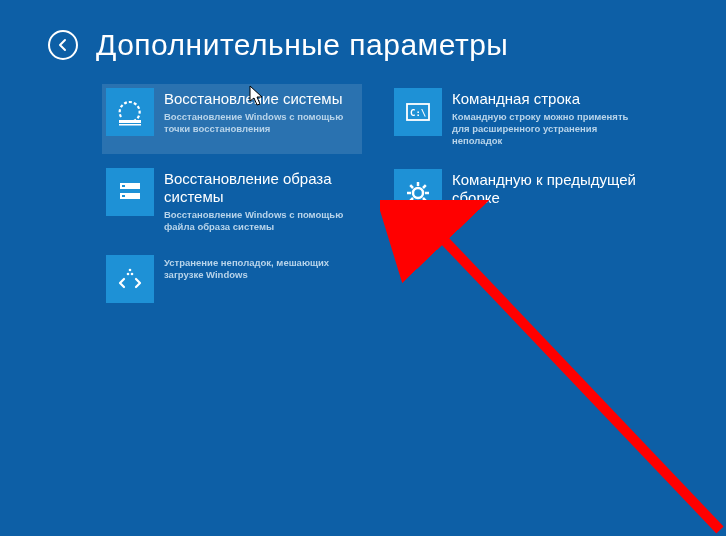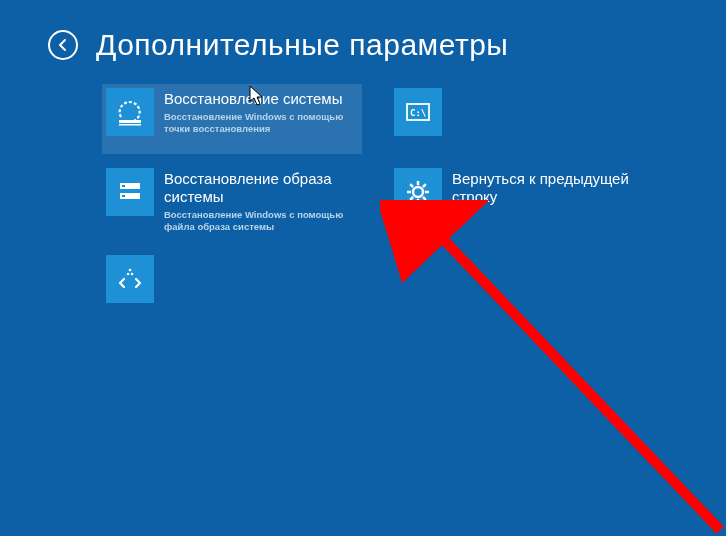--- a/index.html
+++ b/index.html
@@ -144,33 +144,38 @@
     <div class="tile">
       <div class="tile-icon">
         <svg width="34" height="34" viewBox="0 0 34 34">
           <path d="M11 17 L7 21 L11 25 M23 17 L27 21 L23 25" stroke="#fff" stroke-width="2.2" fill="none" stroke-linecap="round" stroke-linejoin="round"></path>
           <circle cx="15" cy="12" r="1.3" fill="#fff"></circle>
           <circle cx="19" cy="12" r="1.3" fill="#fff"></circle>
           <circle cx="17" cy="8" r="1.3" fill="#fff"></circle>
         </svg>
       </div>
       <div class="tile-text">
+        <div class="tile-desc">Устранение неполадок, мешающих загрузке Windows</div>
       </div>
     </div>
 
   </div>
 
   <div class="column">
 
     <div class="tile">
       <div class="tile-icon">
         <svg width="34" height="34" viewBox="0 0 34 34">
           <rect x="6" y="9" width="22" height="16" stroke="#fff" stroke-width="1.8" fill="none"></rect>
           <text x="9" y="21" font-family="monospace" font-size="9" fill="#fff" font-weight="bold">C:\</text>
         </svg>
+      </div>
+      <div class="tile-text">
+        <div class="tile-title">Командная строка</div>
+        <div class="tile-desc">Командную строку можно применять для расширенного устранения неполадок</div>
       </div>
     </div>
 
     <div class="tile">
       <div class="tile-icon">
         <svg width="34" height="34" viewBox="0 0 34 34">
           <g transform="translate(17,17)">
             <circle r="5" stroke="#fff" stroke-width="2.5" fill="none"></circle>
             <g stroke="#fff" stroke-width="2.5">
               <line x1="0" y1="-11" x2="0" y2="-7"></line>
@@ -179,21 +184,21 @@
               <line x1="11" y1="0" x2="7" y2="0"></line>
               <line x1="-7.8" y1="-7.8" x2="-5" y2="-5"></line>
               <line x1="7.8" y1="-7.8" x2="5" y2="-5"></line>
               <line x1="-7.8" y1="7.8" x2="-5" y2="5"></line>
               <line x1="7.8" y1="7.8" x2="5" y2="5"></line>
             </g>
           </g>
         </svg>
       </div>
       <div class="tile-text">
-        <div class="tile-title">Вернуться к предыдущей строку</div>
+        <div class="tile-title">Командную к предыдущей сборке</div>
         <div class="tile-desc"></div>
       </div>
     </div>
 
   </div>
 </div>
 
 <svg class="cursor" width="16" height="22" viewBox="0 0 16 22">
   <path d="M1 1 L1 16 L5 13 L8 20 L11 19 L8 12 L13 12 Z" fill="#ffffff" stroke="#000000" stroke-width="1"></path>
 </svg>

